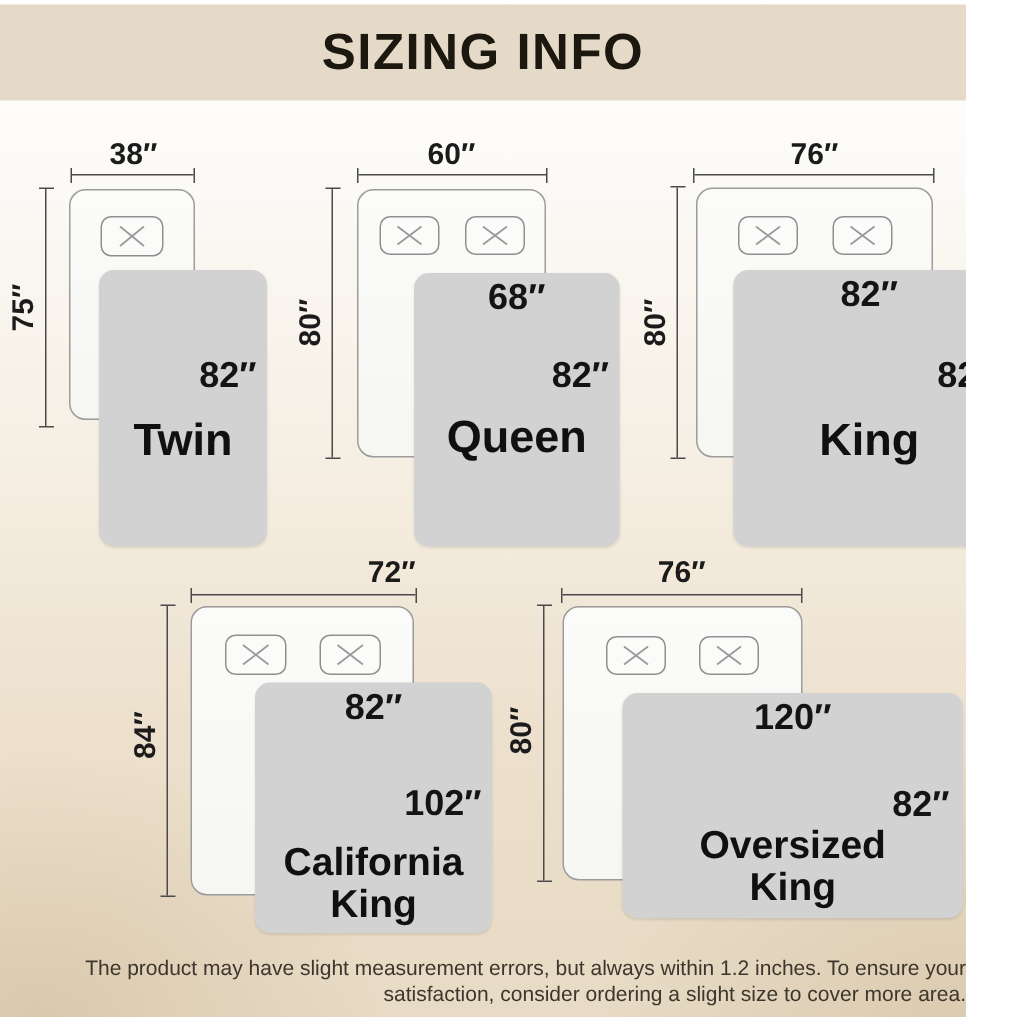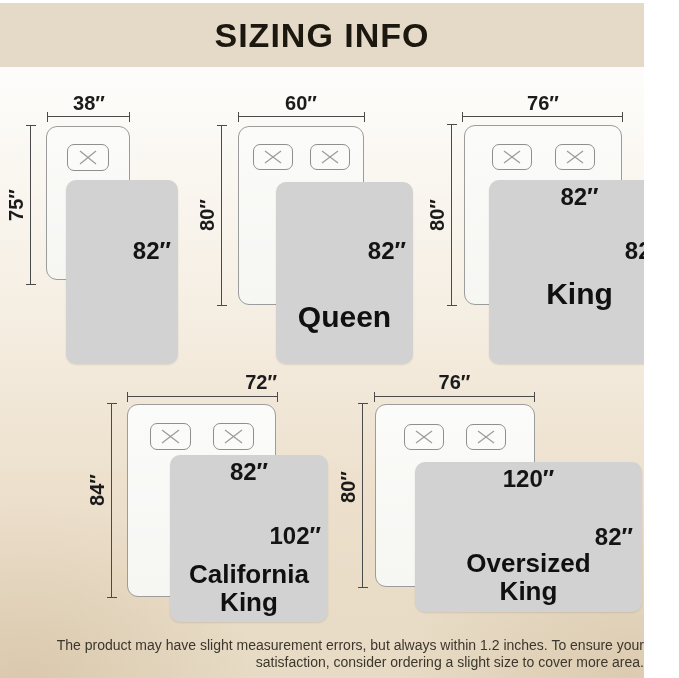--- a/index.html
+++ b/index.html
@@ -95,20 +95,21 @@
         <div class="pillow" style="width:42px; height:27px;">
           <svg width="40" height="25" viewBox="0 0 40 25">
               <line x1="12" y1="6" x2="28" y2="19" stroke="#9a9a9a" stroke-width="1.2"></line>
               <line x1="28" y1="6" x2="12" y2="19" stroke="#9a9a9a" stroke-width="1.2"></line>
             </svg>
         </div>
       </div>
     </div>
     <div class="blanket" style="left:66px; top:180px; width:112px; height:184px;">
       <div class="blk-l" style="top:57px;">82″</div>
+      <div class="blk-name" style="top:97px;">Twin</div>
     </div>
   </div>
 
   <div>
     <div class="dim-num" style="left:238px; top:92px; width:126px;">60″</div>
     <div class="dim-h" style="left:239px; top:116px; width:125px;"></div>
     <div class="dim-v" style="left:221px; top:126px; height:179px;"></div>
     <div class="dim-num vert" style="left:165px; top:203px; width:84px;">80″</div>
     <div class="bed" style="left:238px; top:126px; width:126px; height:179px; padding-top:17px;">
       <div class="pillows" style="gap:17px;">
@@ -120,22 +121,23 @@
         </div>
         <div class="pillow" style="width:40px; height:26px;">
           <svg width="38" height="24" viewBox="0 0 38 24">
               <line x1="11" y1="6" x2="27" y2="18" stroke="#9a9a9a" stroke-width="1.2"></line>
               <line x1="27" y1="6" x2="11" y2="18" stroke="#9a9a9a" stroke-width="1.2"></line>
             </svg>
         </div>
       </div>
     </div>
     <div class="blanket" style="left:276px; top:182px; width:137px; height:182px;">
+      <div class="blk-w">68″</div>
       <div class="blk-l" style="top:55px;">82″</div>
-      <div class="blk-name" style="top:93px;margin-top:25px;">Queen</div>
+      <div class="blk-name" style="top:93px;">Queen</div>
     </div>
   </div>
 
   <div>
     <div class="dim-num" style="left:463px; top:92px; width:160px;">76″</div>
     <div class="dim-h" style="left:463px; top:116px; width:159px;"></div>
     <div class="dim-v" style="left:451px; top:125px; height:180px;"></div>
     <div class="dim-num vert" style="left:395px; top:203px; width:84px;">80″</div>
     <div class="bed" style="left:464px; top:125px; width:158px; height:180px; padding-top:18px;">
       <div class="pillows" style="gap:23px;">

